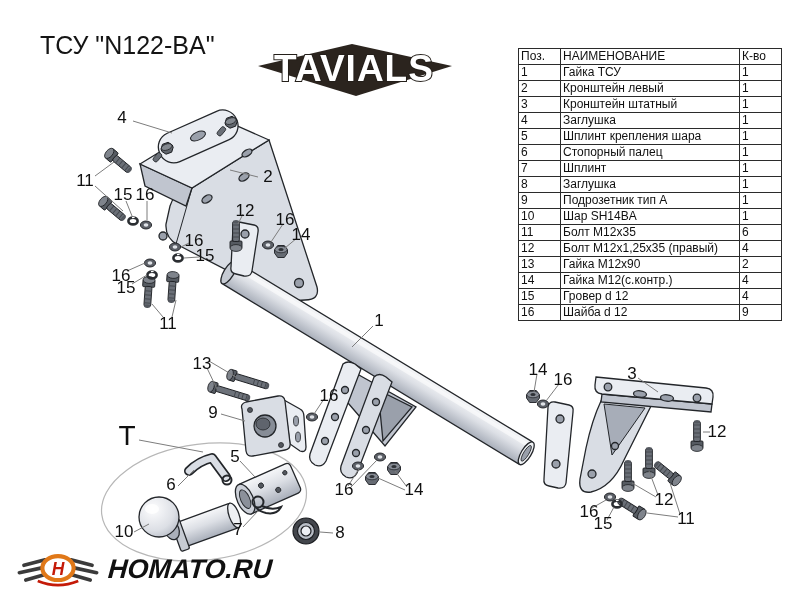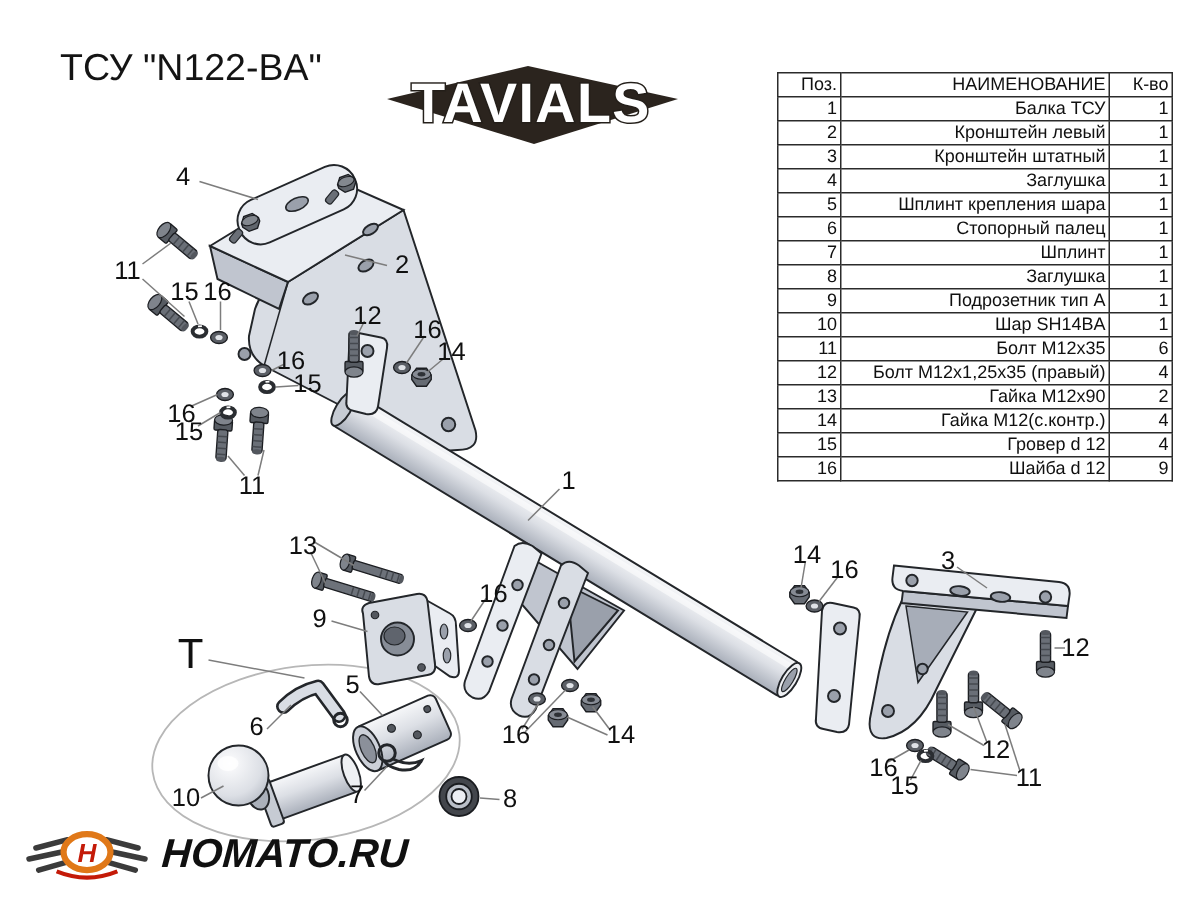--- a/index.html
+++ b/index.html
@@ -6,21 +6,21 @@
     font-family:"Liberation Sans",sans-serif;}
   #stage{position:relative;width:800px;height:600px;background:#fff;}
   #diagram-svg{position:absolute;left:0;top:0;}
   .title{position:absolute;left:40px;top:30px;font-size:25px;line-height:30px;color:#141414;}
   .callout-layer{position:absolute;left:0;top:0;width:800px;height:600px;pointer-events:none;}
   .callout{position:absolute;transform:translate(-50%,-50%);font-size:17px;color:#101010;
     white-space:nowrap;font-weight:400;}
   .callout.big{font-size:28px;}
   table.parts{position:absolute;left:518px;top:48px;width:263px;border-collapse:collapse;
     table-layout:fixed;font-size:12px;color:#101010;}
-  table.parts th,table.parts td{border:1px solid #2b2b2b;text-align:right;padding:0 2px;
+  table.parts th,table.parts td{border:1px solid #2b2b2b;text-align:left;padding:0 2px;
     height:15px;line-height:15px;font-weight:400;overflow:hidden;white-space:nowrap;}
   table.parts col.c1{width:42px;} table.parts col.c2{width:179px;} table.parts col.c3{width:42px;}
   .homato{position:absolute;left:12px;top:544px;display:flex;align-items:center;}
   .homato .site-text{font-size:27px;font-style:italic;font-weight:bold;color:#101010;
     text-transform:uppercase;letter-spacing:0px;margin-left:4px;transform:skewX(-4deg);}
 </style>
 </head>
 <body>
 
 <div id="stage">
@@ -279,21 +279,21 @@
     <thead>
       <tr>
         <th>Поз.</th>
         <th>НАИМЕНОВАНИЕ</th>
         <th>К-во</th>
       </tr>
     </thead>
     <tbody>
         <tr>
           <td>1</td>
-          <td>Балка ТСУ</td>
+          <td>Гайка ТСУ</td>
           <td>1</td>
         </tr>
         <tr>
           <td>2</td>
           <td>Кронштейн левый</td>
           <td>1</td>
         </tr>
         <tr>
           <td>3</td>
           <td>Кронштейн штатный</td>

